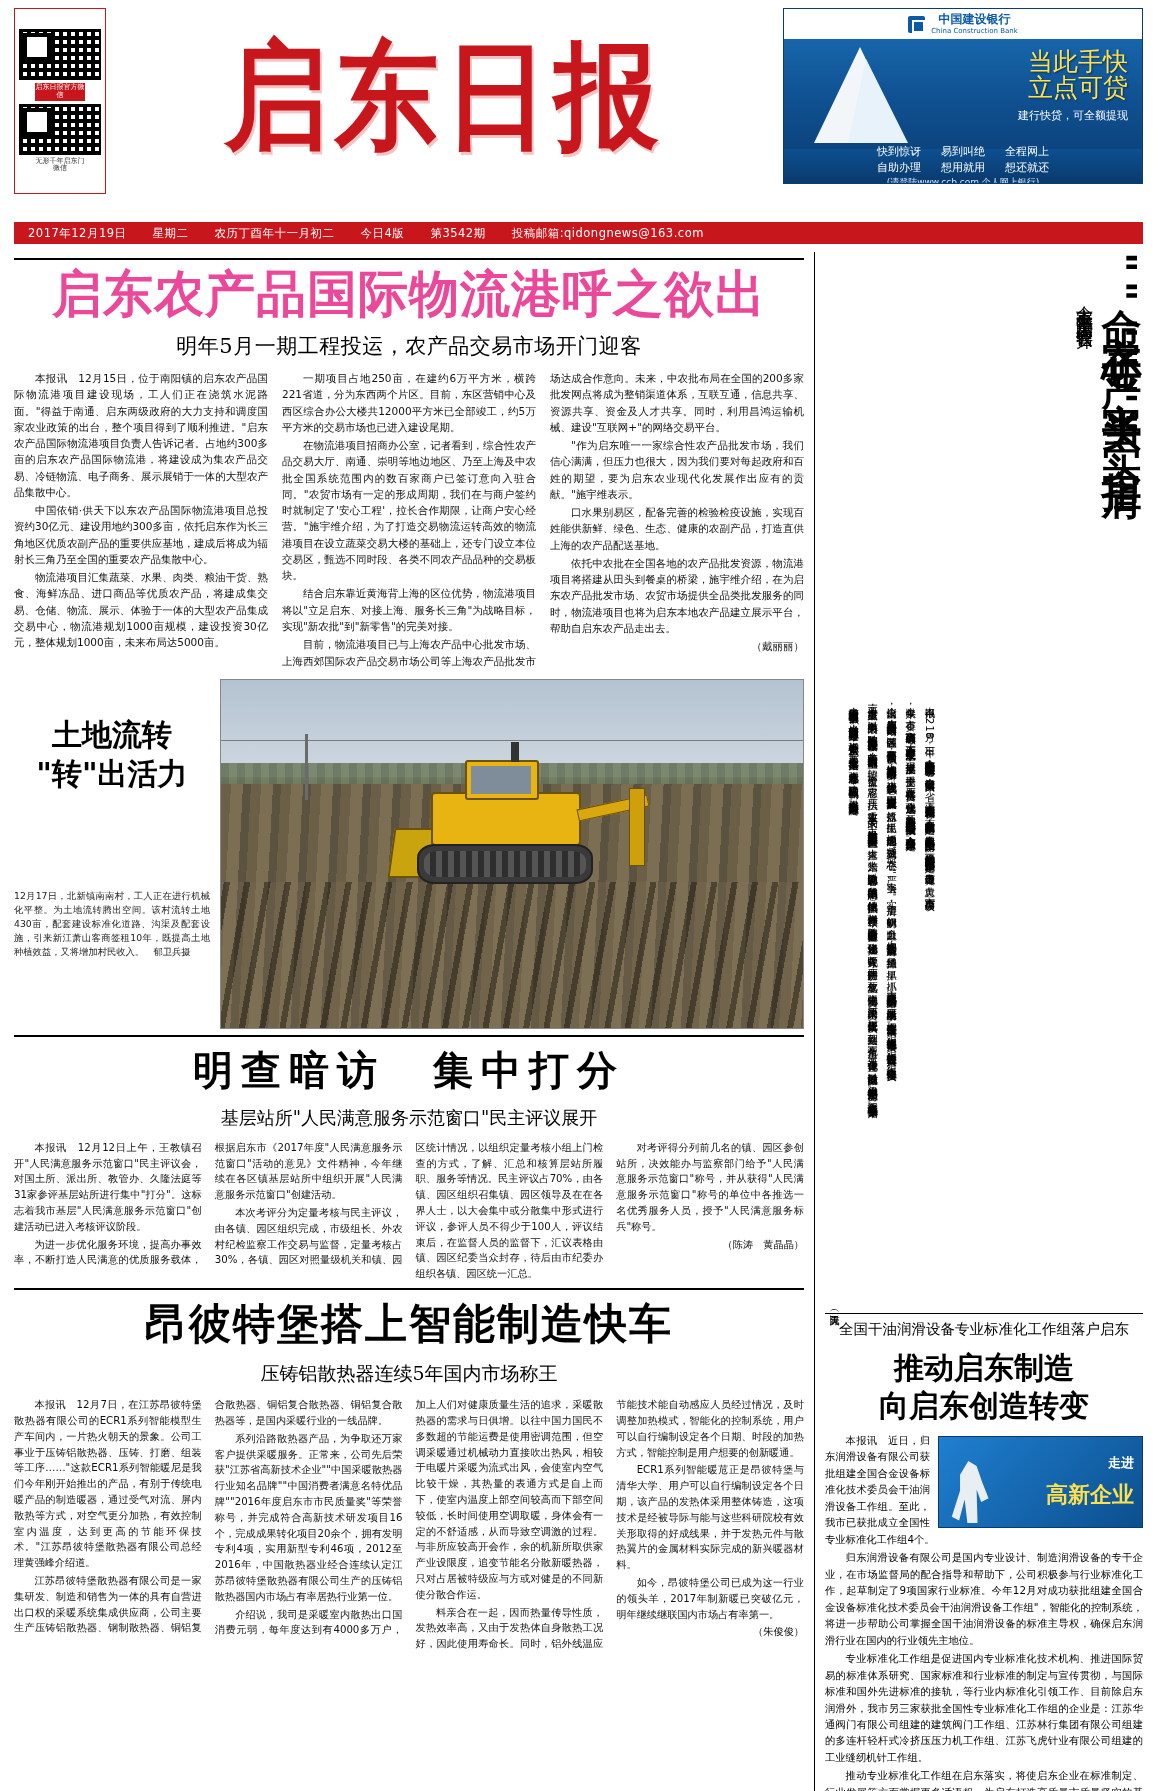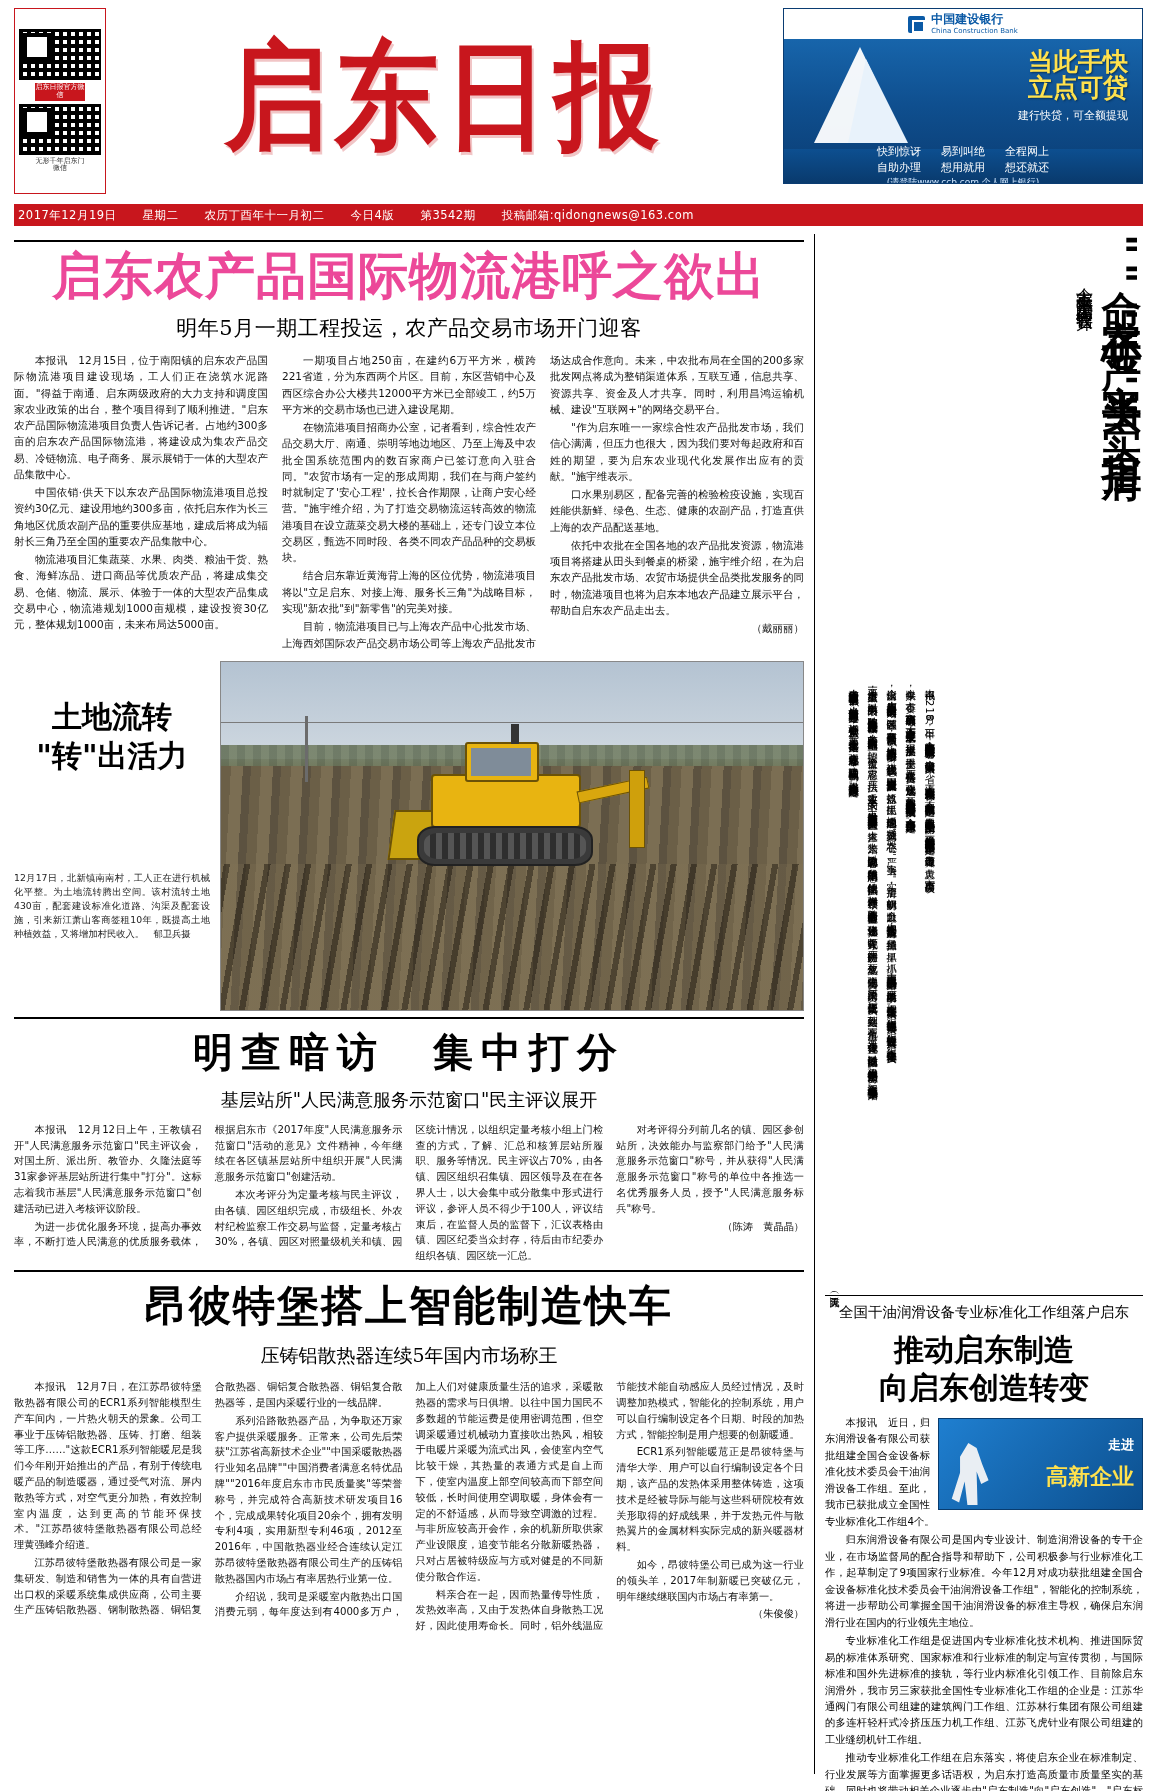--- a/index.html
+++ b/index.html
@@ -71,69 +71,69 @@
   }
   .ad-block {
     width: 360px; height: 176px;
     background: linear-gradient(180deg,#1b6fb8 0%, #0f4f8f 55%, #0a3c72 100%);
     position: relative;
     overflow: hidden;
     border: 1px solid #0a3c72;
   }
   .ad-top {
     height: 30px; background: #ffffff;
-    display:flex; align-items:center; justify-content:center; gap:6px;
+    display:flex; align-items:center; justify-content:center; gap:6px;text-align:center;
   }
   .ad-bank-logo { width:17px; height:17px; background:#0b5aa6; border-radius:2px;
      position:relative; }
   .ad-bank-logo::after{content:"";position:absolute;left:4px;top:4px;width:9px;height:9px;border:2px solid #fff;}
   .ad-bank-name { font-size: 12px; color:#0b5aa6; font-weight:bold; line-height:1.1;}
   .ad-bank-sub { font-size:7px; color:#0b5aa6; }
   .ad-body { position:relative; height: 112px; }
   .sail {
     position:absolute; left:30px; top:8px; width:92px; height:96px;
     background:#fff;
     clip-path: polygon(50% 0, 100% 100%, 0 100%);
     opacity:.95;
   }
   .sail2 {
     position:absolute; left:64px; top:20px; width:60px; height:84px;
     background:#e8f2fb;
     clip-path: polygon(30% 0, 100% 100%, 0 100%);
   }
   .ad-headline {
     position:absolute; right:14px; top:10px; text-align:right;
-    color:#ffe14d; font-size:25px; font-weight:700; line-height:1.05;
+    color:#ffe14d; font-size:25px; font-weight:400; line-height:1.05;
     font-family:"DejaVu Serif","Liberation Serif",serif;
     text-shadow: 1px 1px 2px #062f57;
   }
   .ad-sub {
     position:absolute; right:14px; top:70px; text-align:right;
     color:#fff; font-size:11px; line-height:1.3;
   }
   .ad-feat {
     position: absolute; bottom: 0; left:0; right:0; height: 34px;
     background: linear-gradient(180deg,#0d4f90,#093a6d);
     color:#ffffff; font-size:11px;
     display:flex; flex-direction:column; justify-content:center; align-items:center;
     gap:1px;
   }
   .ad-feat .r { display:flex; gap:20px; }
   .ad-url { font-size:9px; color:#cfe6ff; }
 
   
   .datebar {
-    margin-top: 6px;
+    margin-top: 24px;
     height: 22px;
     background: #c8161d;
     color: #ffffff;
     display: flex;
     align-items: center;
     font-size: 11.5px;
-    padding: 0 4px;
+    padding: 0 14px;
     gap: 26px;
     letter-spacing: .5px;
   }
 
   
   .content {
     margin-top: 8px;
     display: flex;
     gap: 10px;
     height: 1540px;
@@ -248,21 +248,21 @@
     writing-mode: vertical-rl;
     height: 640px;
     font-size: 10.3px;
     line-height: 1.85;
     text-align: justify;
     letter-spacing: .4px;
     column-gap: 0;
   }
   .v-body p { text-indent: 2em; }
   .r-sub2 {
-    font-family:Liberation Sans, sans-serif;
+    font-family:Liberation Mono, monospace;
     font-size: 14.5px; text-align:center; line-height:1.45; margin-top: 6px;
   }
   .r-head2 {
     font-family:"DejaVu Serif","Liberation Serif",serif;
     font-size: 30px; font-weight: 900; text-align:center; line-height:1.25;
     margin-top: 8px;
   }
   .r-body { font-size: 10.3px; line-height: 1.6; text-align: justify; margin-top: 8px; }
   .r-body p { text-indent: 2em; margin-bottom: 2px; }
 

